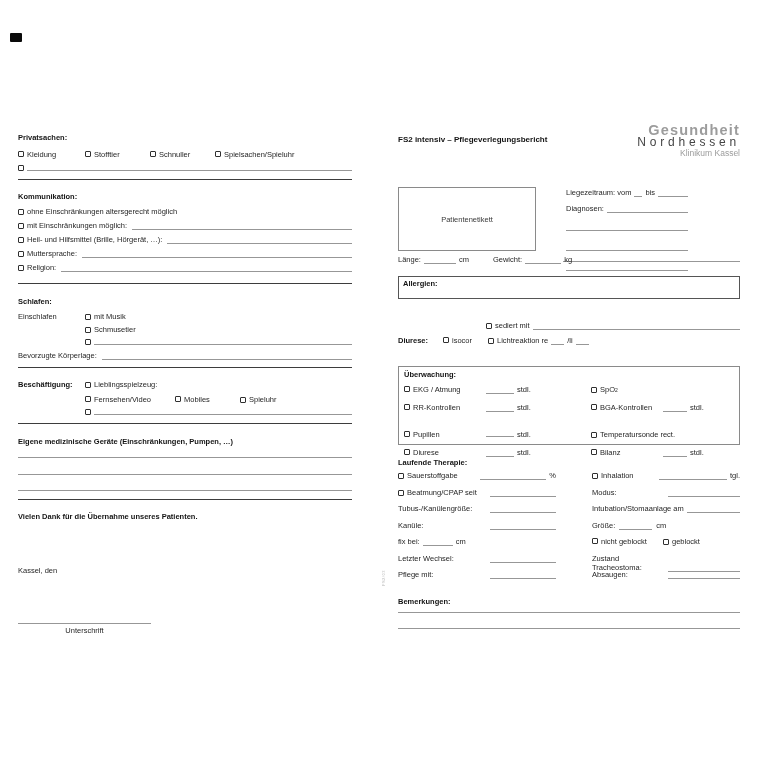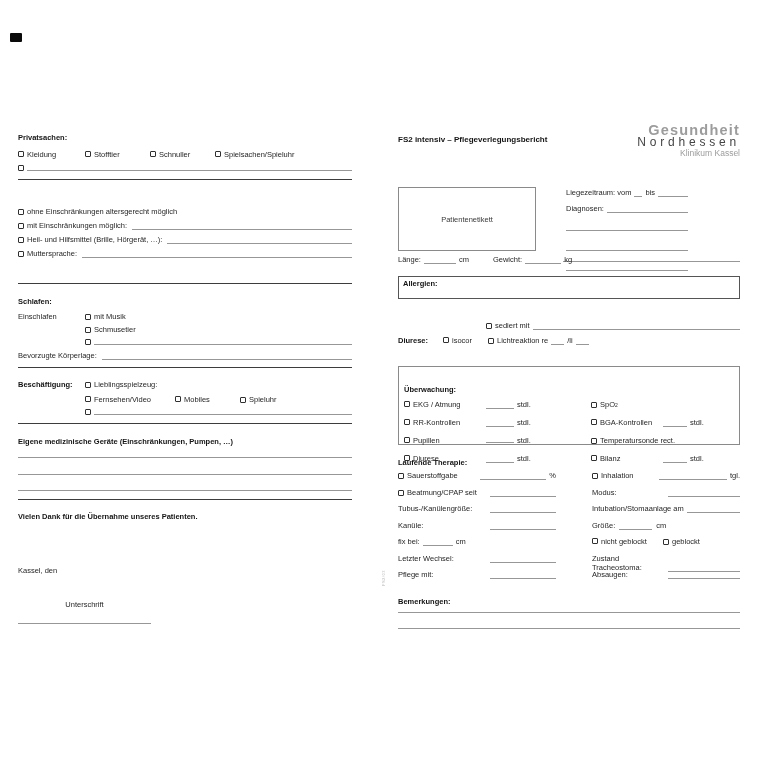--- a/index.html
+++ b/index.html
@@ -44,20 +44,21 @@
 
   <div class="r b" style="top:2px">Privatsachen:</div>
 
   <div class="r" style="top:33px">
     <span class="cb"></span>
       <span class="ln fx"></span>
   </div>
 
   <div class="sep" style="top:48px"></div>
 
+  <div class="r b" style="top:61px">Kommunikation:</div>
 
   <div class="r" style="top:76px">
     <span class="ci">
         <span class="cb"></span>
         <span>ohne Einschränkungen altersgerecht möglich</span>
       </span>
   </div>
   <div class="r" style="top:90px">
     <span class="ci">
         <span class="cb"></span>
@@ -69,20 +70,27 @@
     <span class="ci">
         <span class="cb"></span>
         <span>Heil- und Hilfsmittel (Brille, Hörgerät, …):</span>
       </span>
     <span class="ln fx" style="margin-left:5px"></span>
   </div>
   <div class="r" style="top:118px">
     <span class="ci">
         <span class="cb"></span>
         <span>Muttersprache:</span>
+      </span>
+    <span class="ln fx" style="margin-left:5px"></span>
+  </div>
+  <div class="r" style="top:132px">
+    <span class="ci">
+        <span class="cb"></span>
+        <span>Religion:</span>
       </span>
     <span class="ln fx" style="margin-left:5px"></span>
   </div>
 
   <div class="sep" style="top:152px"></div>
 
   <div class="r b" style="top:166px">Schlafen:</div>
 
   <div class="r" style="top:181px">
     <span class="sp" style="width:67px">Einschlafen</span>
@@ -147,21 +155,21 @@
 
   <div class="sep" style="top:368px"></div>
 
   <div class="r b" style="top:381px">Vielen Dank für die Übernahme unseres Patienten.</div>
 
   <div class="r" style="top:435px">Kassel, den</div>
 
   <div class="r" style="top:486px">
       <span class="ln sp" style="width:133px"></span>
     </div>
-  <div class="r" style="top:469px">
+  <div class="r" style="top:495px">
     <span class="sp" style="width:133px;text-align:center">Unterschrift</span>
   </div>
 </div>
 
 <div class="pg pg-right">
 
   <span class="side-code">FS2/03</span>
 
   <div class="r b" style="top:4px;font-size:8px">FS2 intensiv – Pflegeverlegungsbericht</div>
 
@@ -220,41 +228,41 @@
     <span class="ci sp" style="width:45px"><span class="cb"></span><span>isocor</span></span>
     <span class="ci">
         <span class="cb"></span>
         <span>Lichtreaktion re</span>
       </span>
     <span class="ln sp" style="width:13px;margin:0 3px"></span>
     <span>/li</span>
     <span class="ln sp" style="width:13px;margin-left:3px"></span>
   </div>
 
-  <div class="box" style="left:0;top:235px;width:342px;height:79px;padding:18px 5px">
+  <div class="box" style="left:0;top:235px;width:342px;height:79px;padding:3px 5px">
     <div class="b">Überwachung:</div>
     <div style="display:flex;align-items:flex-end;margin-top:6px">
       <span class="ci sp" style="width:82px"><span class="cb"></span><span>EKG / Atmung</span></span>
       <span class="ln sp" style="width:28px"></span>
       <span class="sp" style="width:74px;margin-left:3px">stdl.</span>
       <span class="ci">
           <span class="cb"></span>
           <span>SpO</span>
           <sub>2</sub>
         </span>
     </div>
     <div style="display:flex;align-items:flex-end;margin-top:9px">
       <span class="ci sp" style="width:82px"><span class="cb"></span><span>RR-Kontrollen</span></span>
       <span class="ln sp" style="width:28px"></span>
       <span class="sp" style="width:74px;margin-left:3px">stdl.</span>
       <span class="ci sp" style="width:72px"><span class="cb"></span><span>BGA-Kontrollen</span></span>
       <span class="ln sp" style="width:24px"></span>
       <span class="sp" style="margin-left:3px">stdl.</span>
     </div>
-    <div style="display:flex;align-items:flex-start;margin-top:9px">
+    <div style="display:flex;align-items:flex-start;margin-top:18px">
       <span class="ci sp" style="width:82px"><span class="cb"></span><span>Pupillen</span></span>
       <span class="ln sp" style="width:28px"></span>
       <span class="sp" style="width:74px;margin-left:3px">stdl.</span>
       <span class="ci">
           <span class="cb"></span>
           <span>Temperatursonde rect.</span>
         </span>
     </div>
     <div style="display:flex;align-items:flex-end;margin-top:9px">
       <span class="ci sp" style="width:82px"><span class="cb"></span><span>Diurese</span></span>

